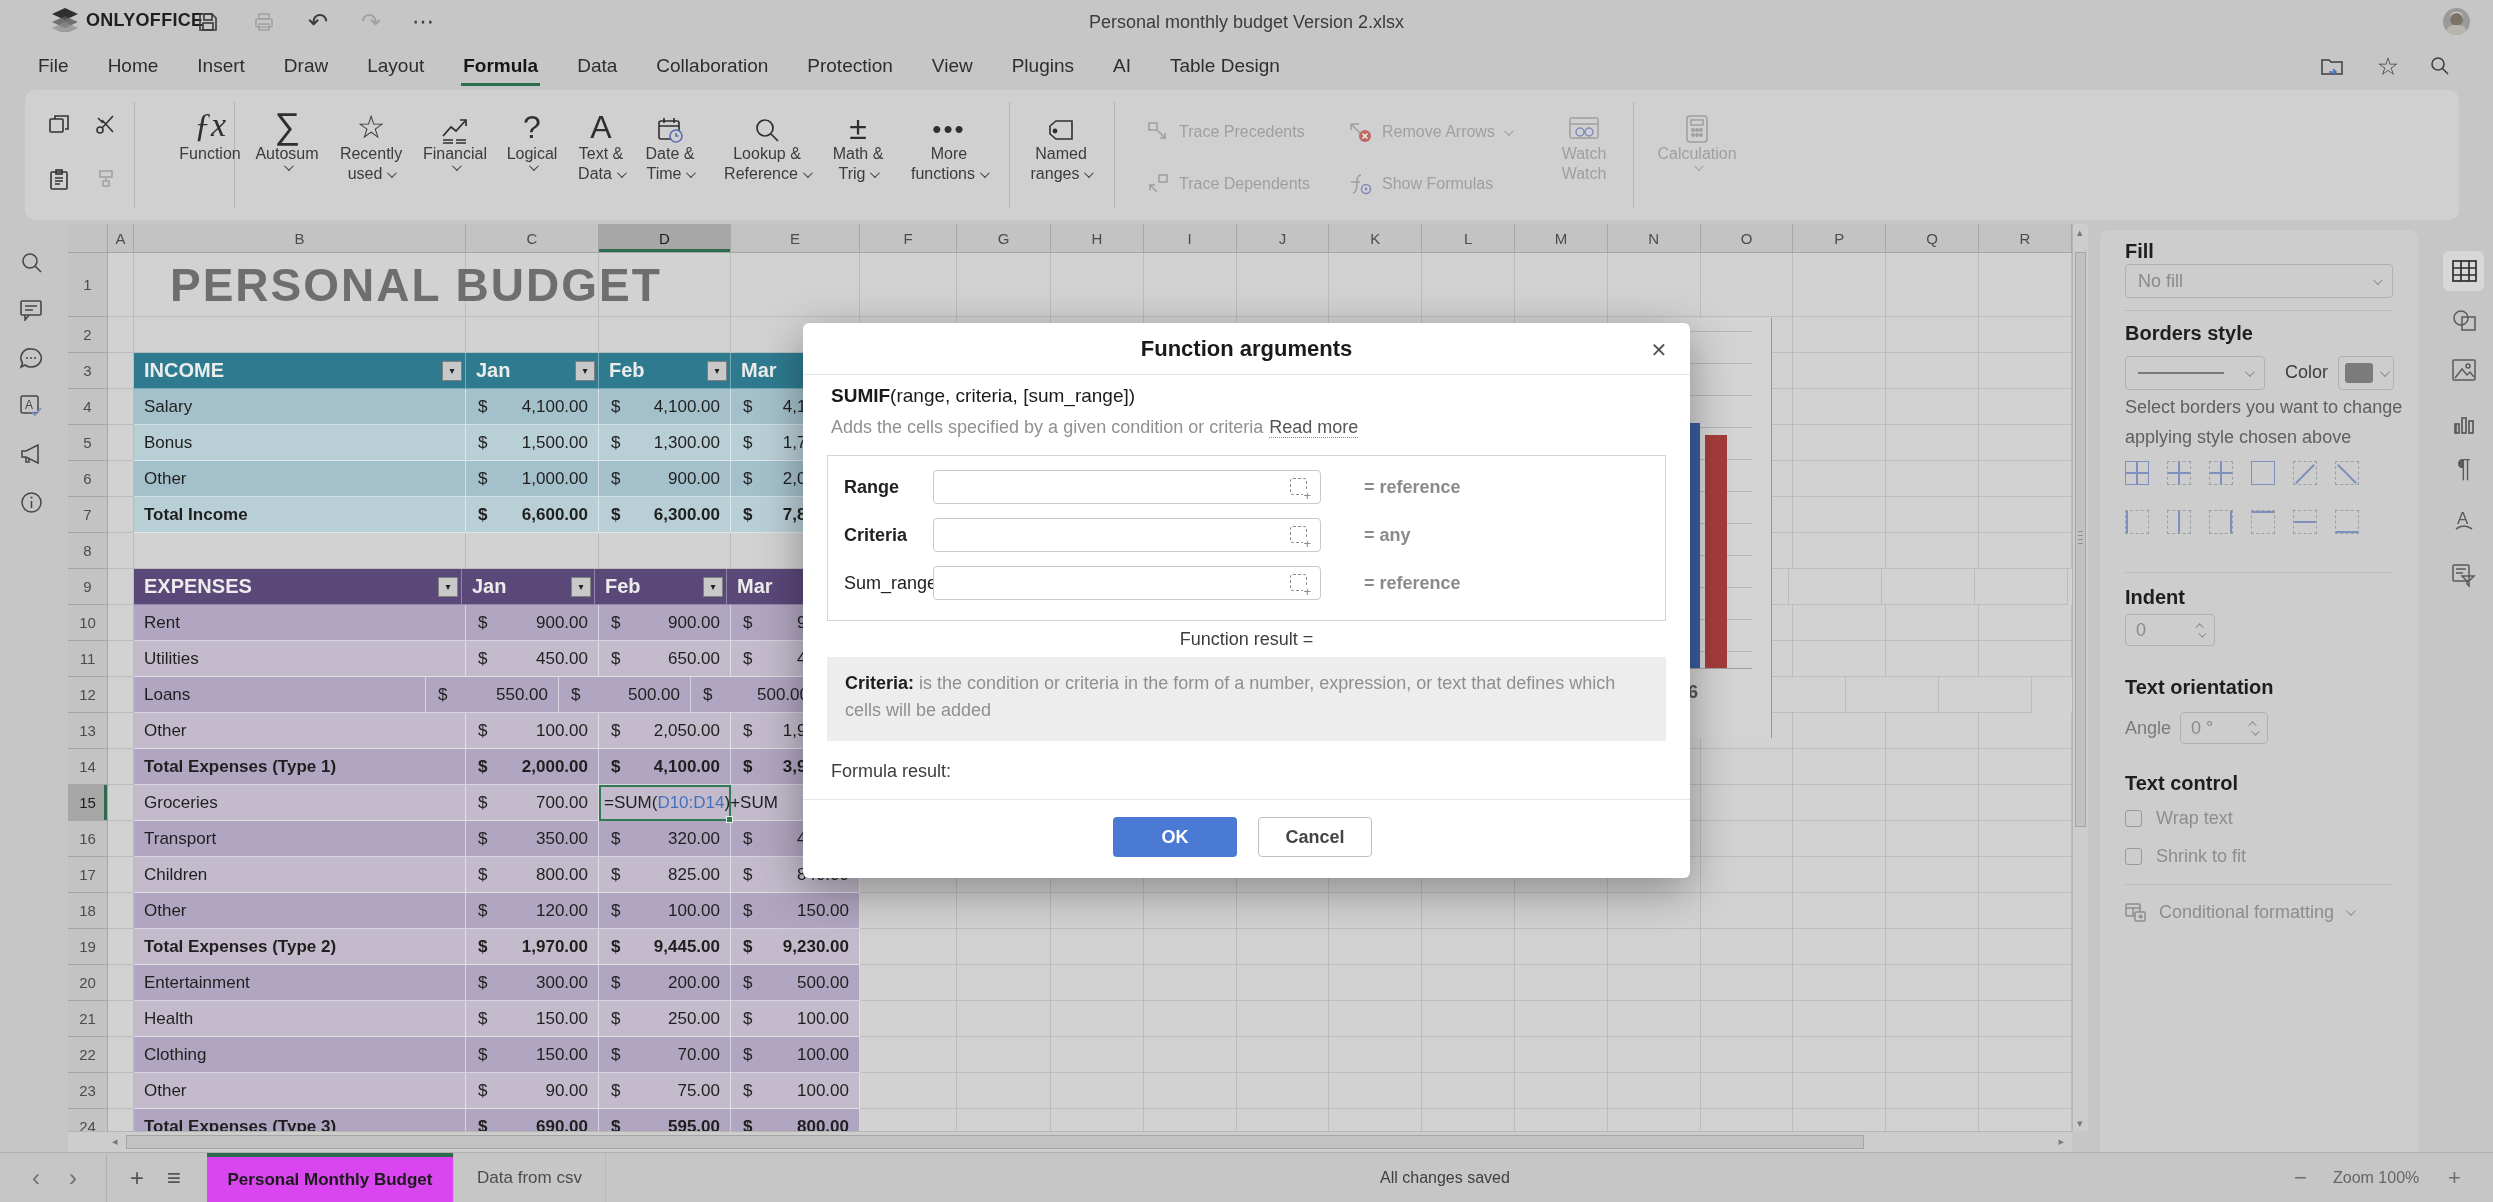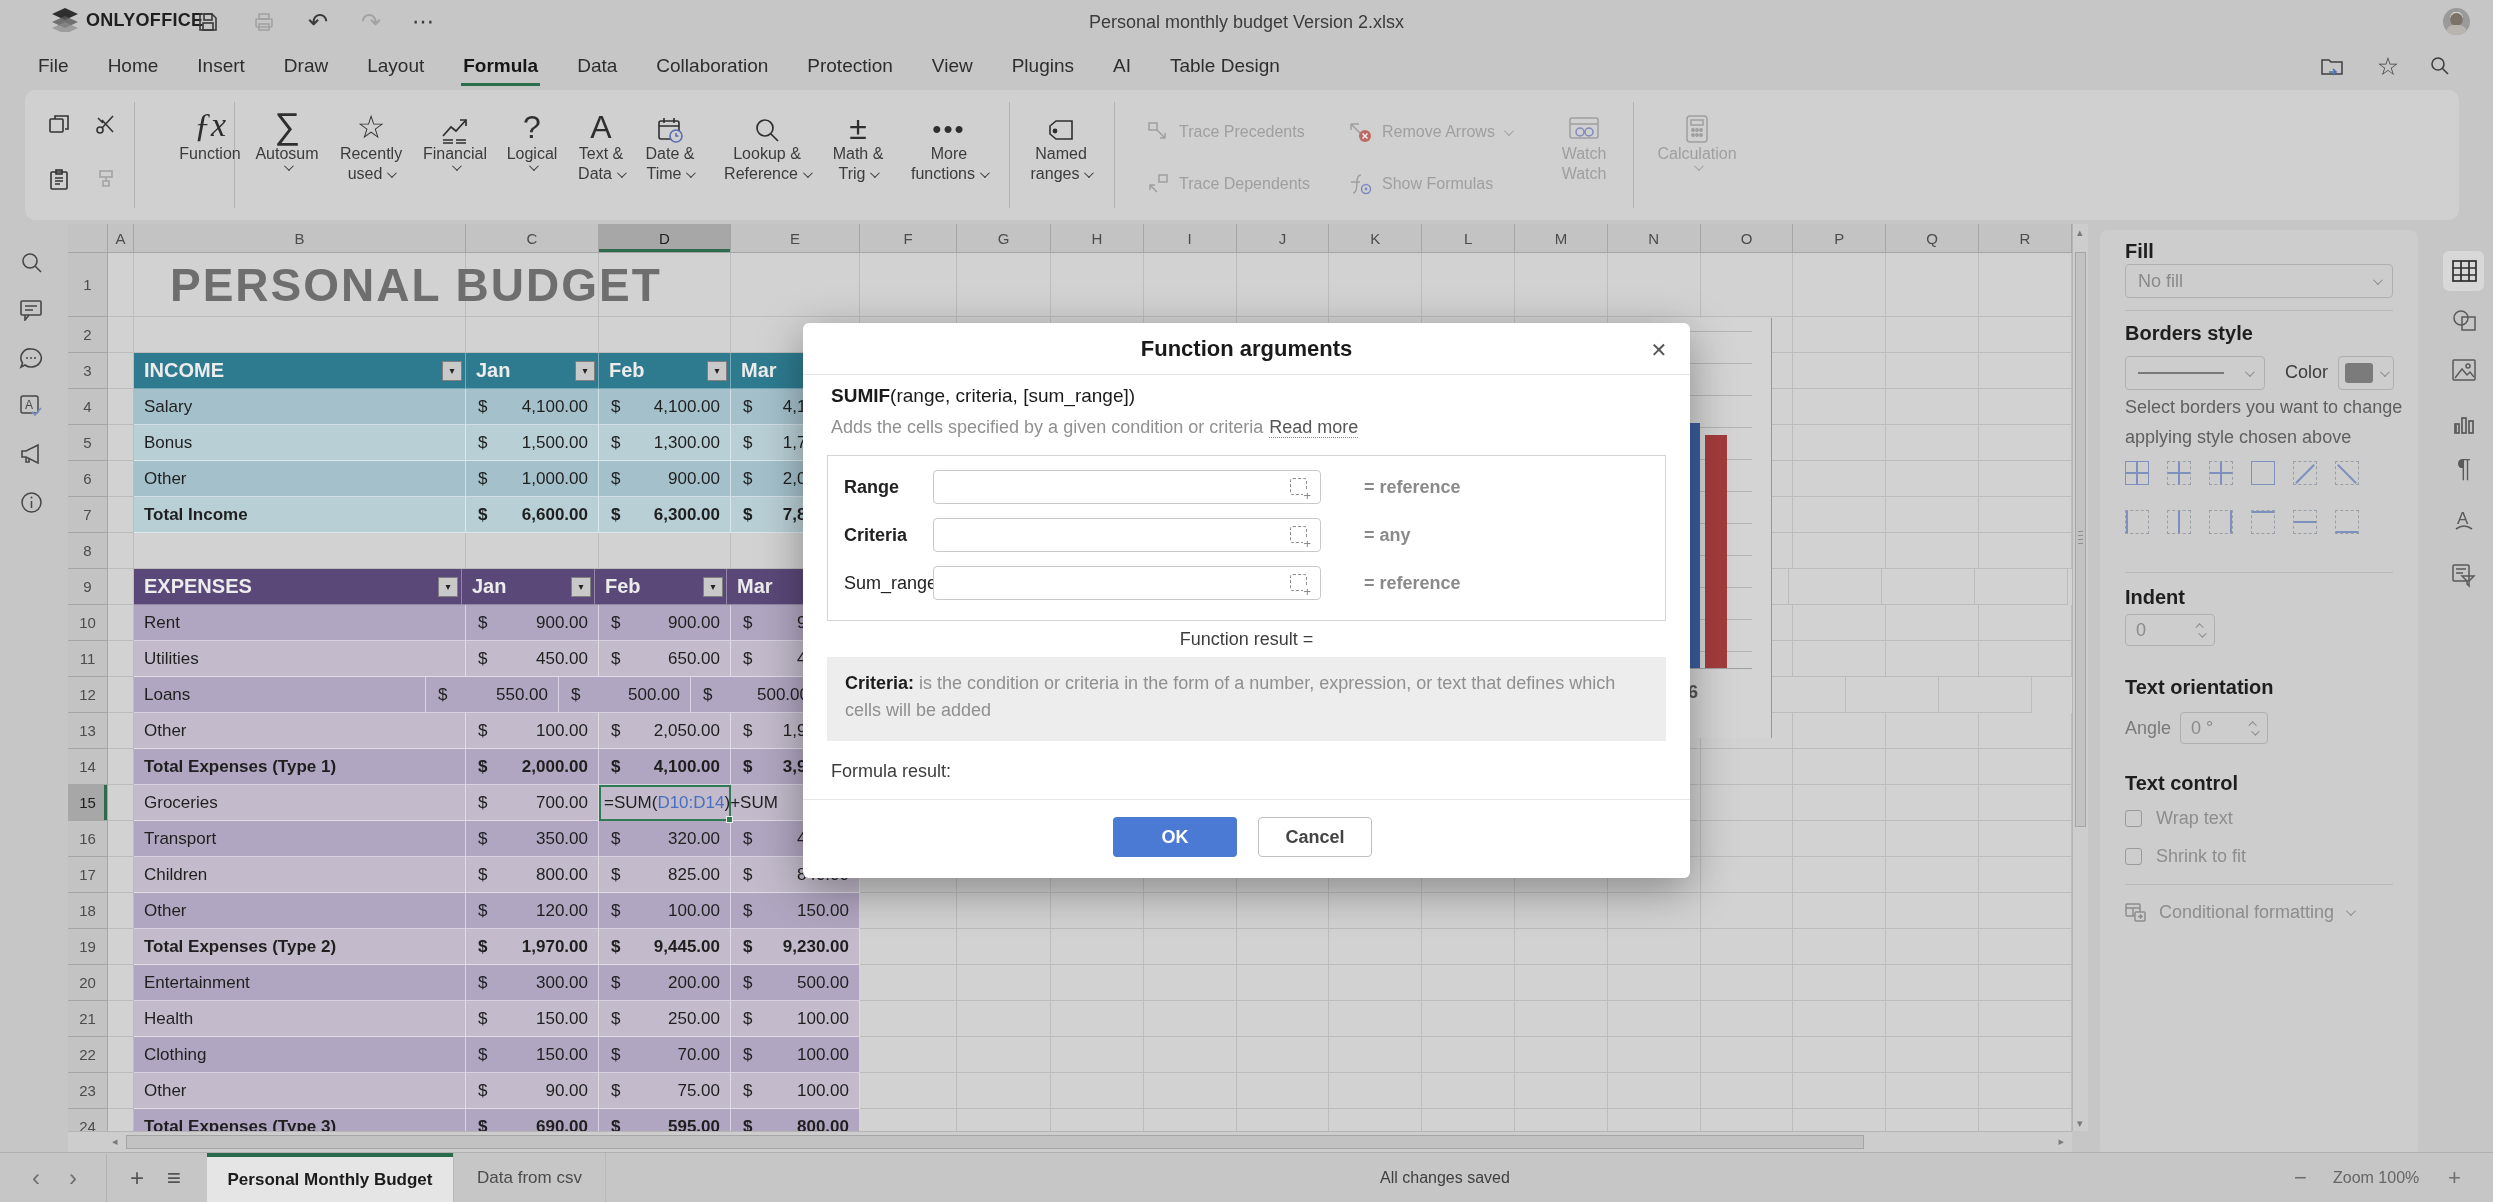--- a/index.html
+++ b/index.html
@@ -112,21 +112,21 @@
   .cbrow{position:absolute;left:25px;display:flex;align-items:center;gap:14px;color:#8d8d8d;}
   .cb{width:17px;height:17px;border:1.5px solid #9a9a9a;border-radius:3px;background:transparent;}
   
   .strip-ic{position:absolute;left:2451px;width:26px;height:26px;display:flex;align-items:center;justify-content:center;color:#5a5a5a;}
   #strip-active-bg{position:absolute;left:2443px;top:251px;width:41px;height:40px;background:#d8d8d8;border-radius:6px;}
 
   
   #sheetbar{position:absolute;left:0;top:1152px;width:2493px;height:50px;background:#c6c6c6;border-top:1px solid #b0b0b0;}
   .sb-ic{position:absolute;top:0;height:50px;display:flex;align-items:center;justify-content:center;color:#6f6f6f;}
   .stab{position:absolute;top:0;height:50px;display:flex;align-items:center;justify-content:center;font-size:17px;}
-  .stab.active{background:#e5e5e5;border-top:4px solid #2a6b4c;font-weight:bold;color:#1b1b1b;}
+  .stab.active{background:#d946ef;border-top:4px solid #2a6b4c;font-weight:bold;color:#1b1b1b;}
   .stab.inactive{color:#4c4c4c;border-right:1px solid #b8b8b8;border-left:1px solid #b8b8b8;}
   #status-saved{position:absolute;left:1380px;top:0;height:50px;display:flex;align-items:center;font-size:16px;color:#3f3f3f;}
   .zoomctl{position:absolute;top:0;height:50px;display:flex;align-items:center;color:#6f6f6f;}
 
   
   #dialog{position:absolute;left:803px;top:323px;width:887px;height:555px;background:#fff;border-radius:6px;
           box-shadow:0 12px 45px rgba(0,0,0,.35);z-index:50;font-size:18px;color:#1a1a1a;}
   #dlg-title{position:absolute;left:0;top:0;width:100%;height:52px;line-height:52px;text-align:center;
              font-size:22px;font-weight:bold;border-bottom:1px solid #e5e5e5;}
   #dlg-close{position:absolute;right:18px;top:14px;width:26px;height:26px;display:flex;align-items:center;justify-content:center;color:#555;font-size:20px;}

